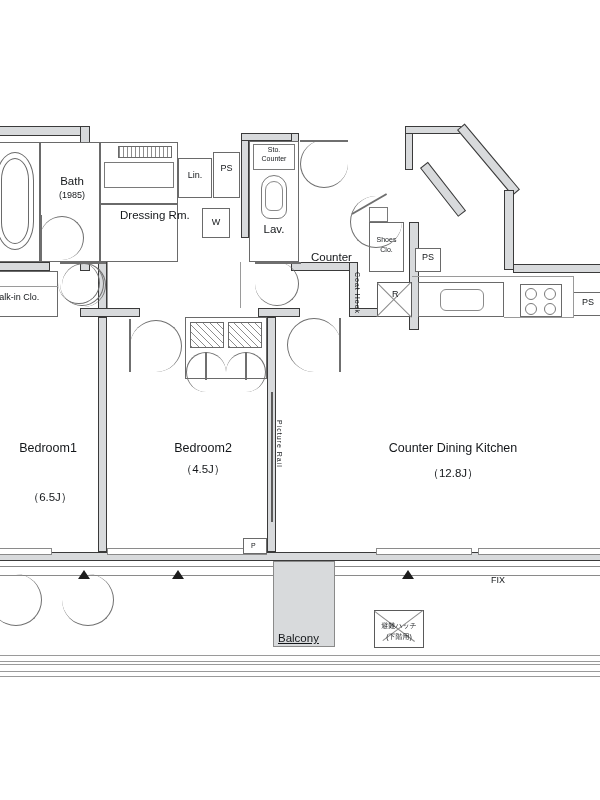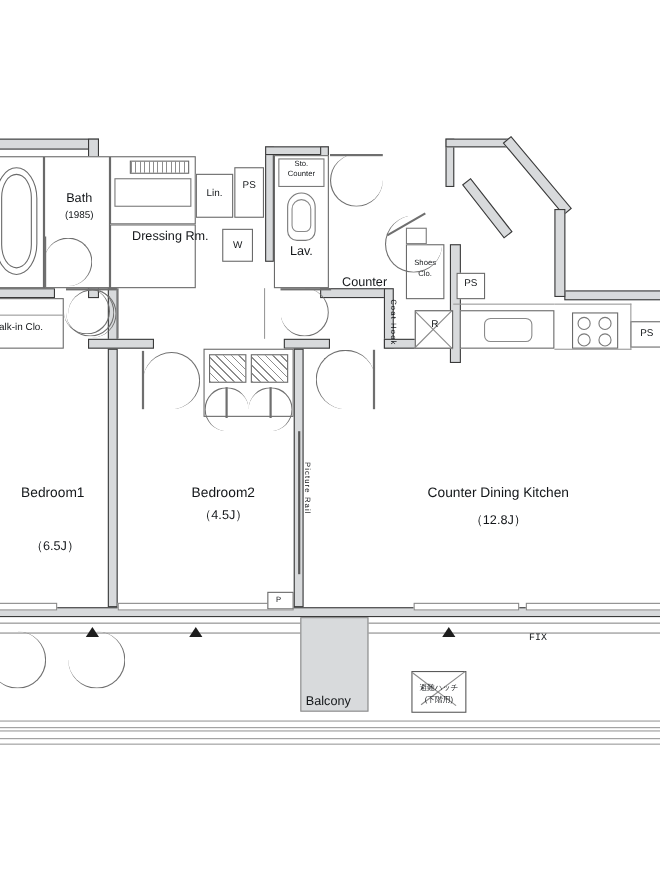--- a/index.html
+++ b/index.html
@@ -280,33 +280,33 @@
   <span class="lbl big ctr" style="left:155px; top:441px; width:96px;">Bedroom2</span>
   <span class="lbl ctr" style="left:155px; top:462px; width:96px;">（4.5J）</span>
 
   <span class="lbl big ctr" style="left:388px; top:441px; width:130px;">Counter Dining Kitchen</span>
   <span class="lbl ctr" style="left:388px; top:466px; width:130px;">（12.8J）</span>
 
   <div class="box" style="left:-10px; top:548px; width:62px; height:7px; border-color:#8a8a8a; background:#ffffff;"></div>
   <div class="box" style="left:107px; top:548px; width:160px; height:7px; border-color:#8a8a8a; background:#ffffff;"></div>
   <div class="box" style="left:376px; top:548px; width:96px; height:7px; border-color:#8a8a8a; background:#ffffff;"></div>
   <div class="box" style="left:478px; top:548px; width:126px; height:7px; border-color:#8a8a8a; background:#ffffff;"></div>
-  <span class="lbl sm" style="left:481px; top:575px;font-family:Liberation Mono, monospace;">FIX</span>
+  <span class="lbl sm" style="left:491px; top:575px;">FIX</span>
 
   <div class="tri" style="left:78px; top:570px;"></div>
   <div class="tri" style="left:172px; top:570px;"></div>
   <div class="tri" style="left:402px; top:570px;"></div>
 
   <div class="box" style="left:243px; top:538px; width:24px; height:16px; border-color:#6a6a6a;"></div>
   <span class="lbl xs" style="left:251px; top:542px;">P</span>
 
   <div class="arc arc-br" style="left:62px; top:574px; width:52px; height:52px; border-width:0 1px 1px 0;"></div>
   <div class="arc arc-br" style="left:-10px; top:574px; width:52px; height:52px; border-width:0 1px 1px 0;"></div>
 
-  <span class="lbl" style="left:278px; top:631px;">Balcony</span>
+  <span class="lbl" style="left:278px; top:631px;text-decoration:underline;">Balcony</span>
 
   <div class="box" style="left:374px; top:610px; width:50px; height:38px; border-color:#5a5a5a;"></div>
   <div class="wl" style="left:375px; top:611px; width:50px; height:1px; background:#8a8a8a; transform:rotate(37deg); transform-origin:top left;"></div>
   <div class="wl" style="left:423px; top:611px; width:50px; height:1px; background:#8a8a8a; transform:rotate(143deg); transform-origin:top left;"></div>
   <span class="lbl xs ctr" style="left:374px; top:622px; width:50px;">避難ハッチ</span>
   <span class="lbl xs ctr" style="left:374px; top:633px; width:50px;">(下階用)</span>
 
   <div class="hair" style="left:107px; top:262px; width:1px; height:46px;"></div>
   <div class="hair" style="left:240px; top:262px; width:1px; height:46px;"></div>
   <div class="hair" style="left:412px; top:276px; width:92px; height:1px;"></div>

